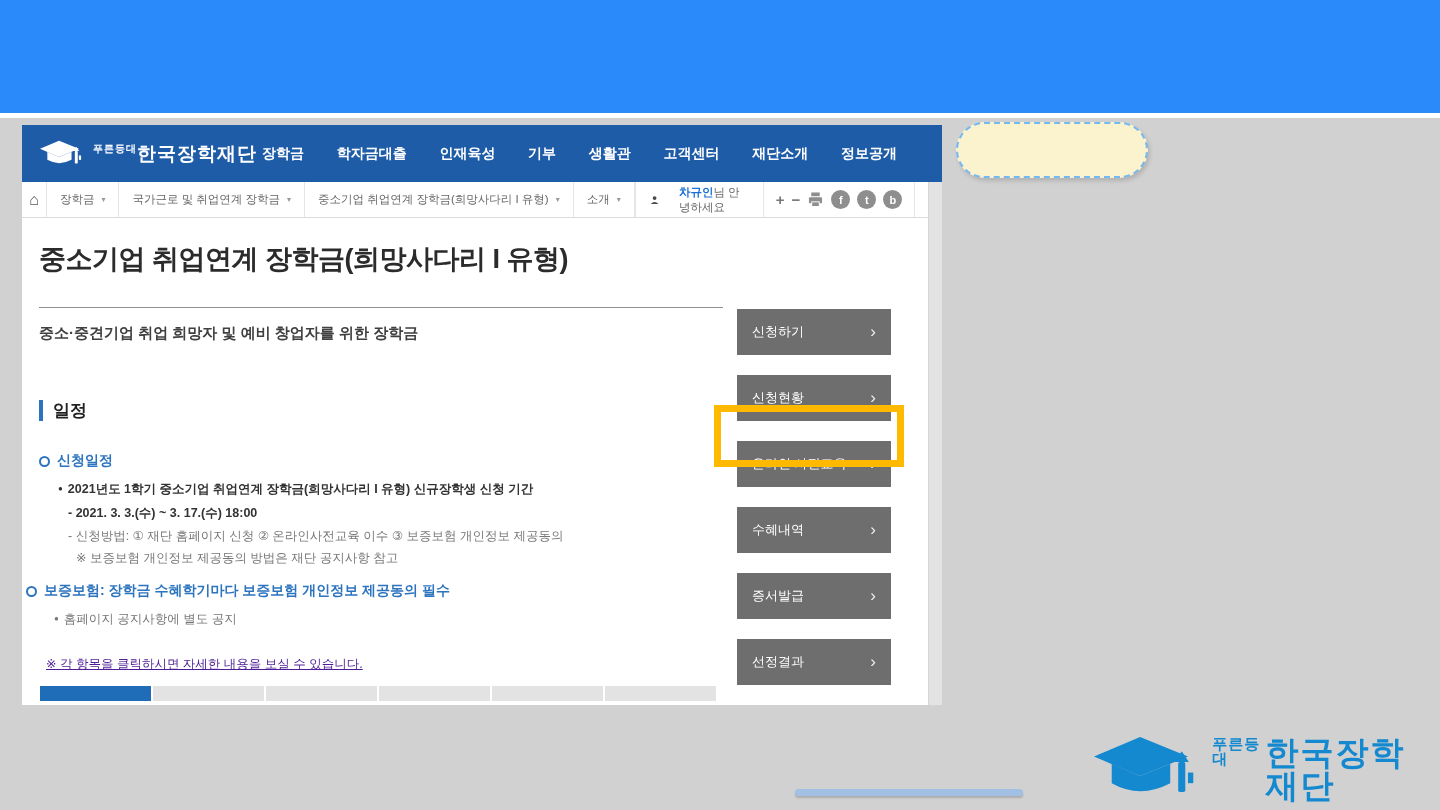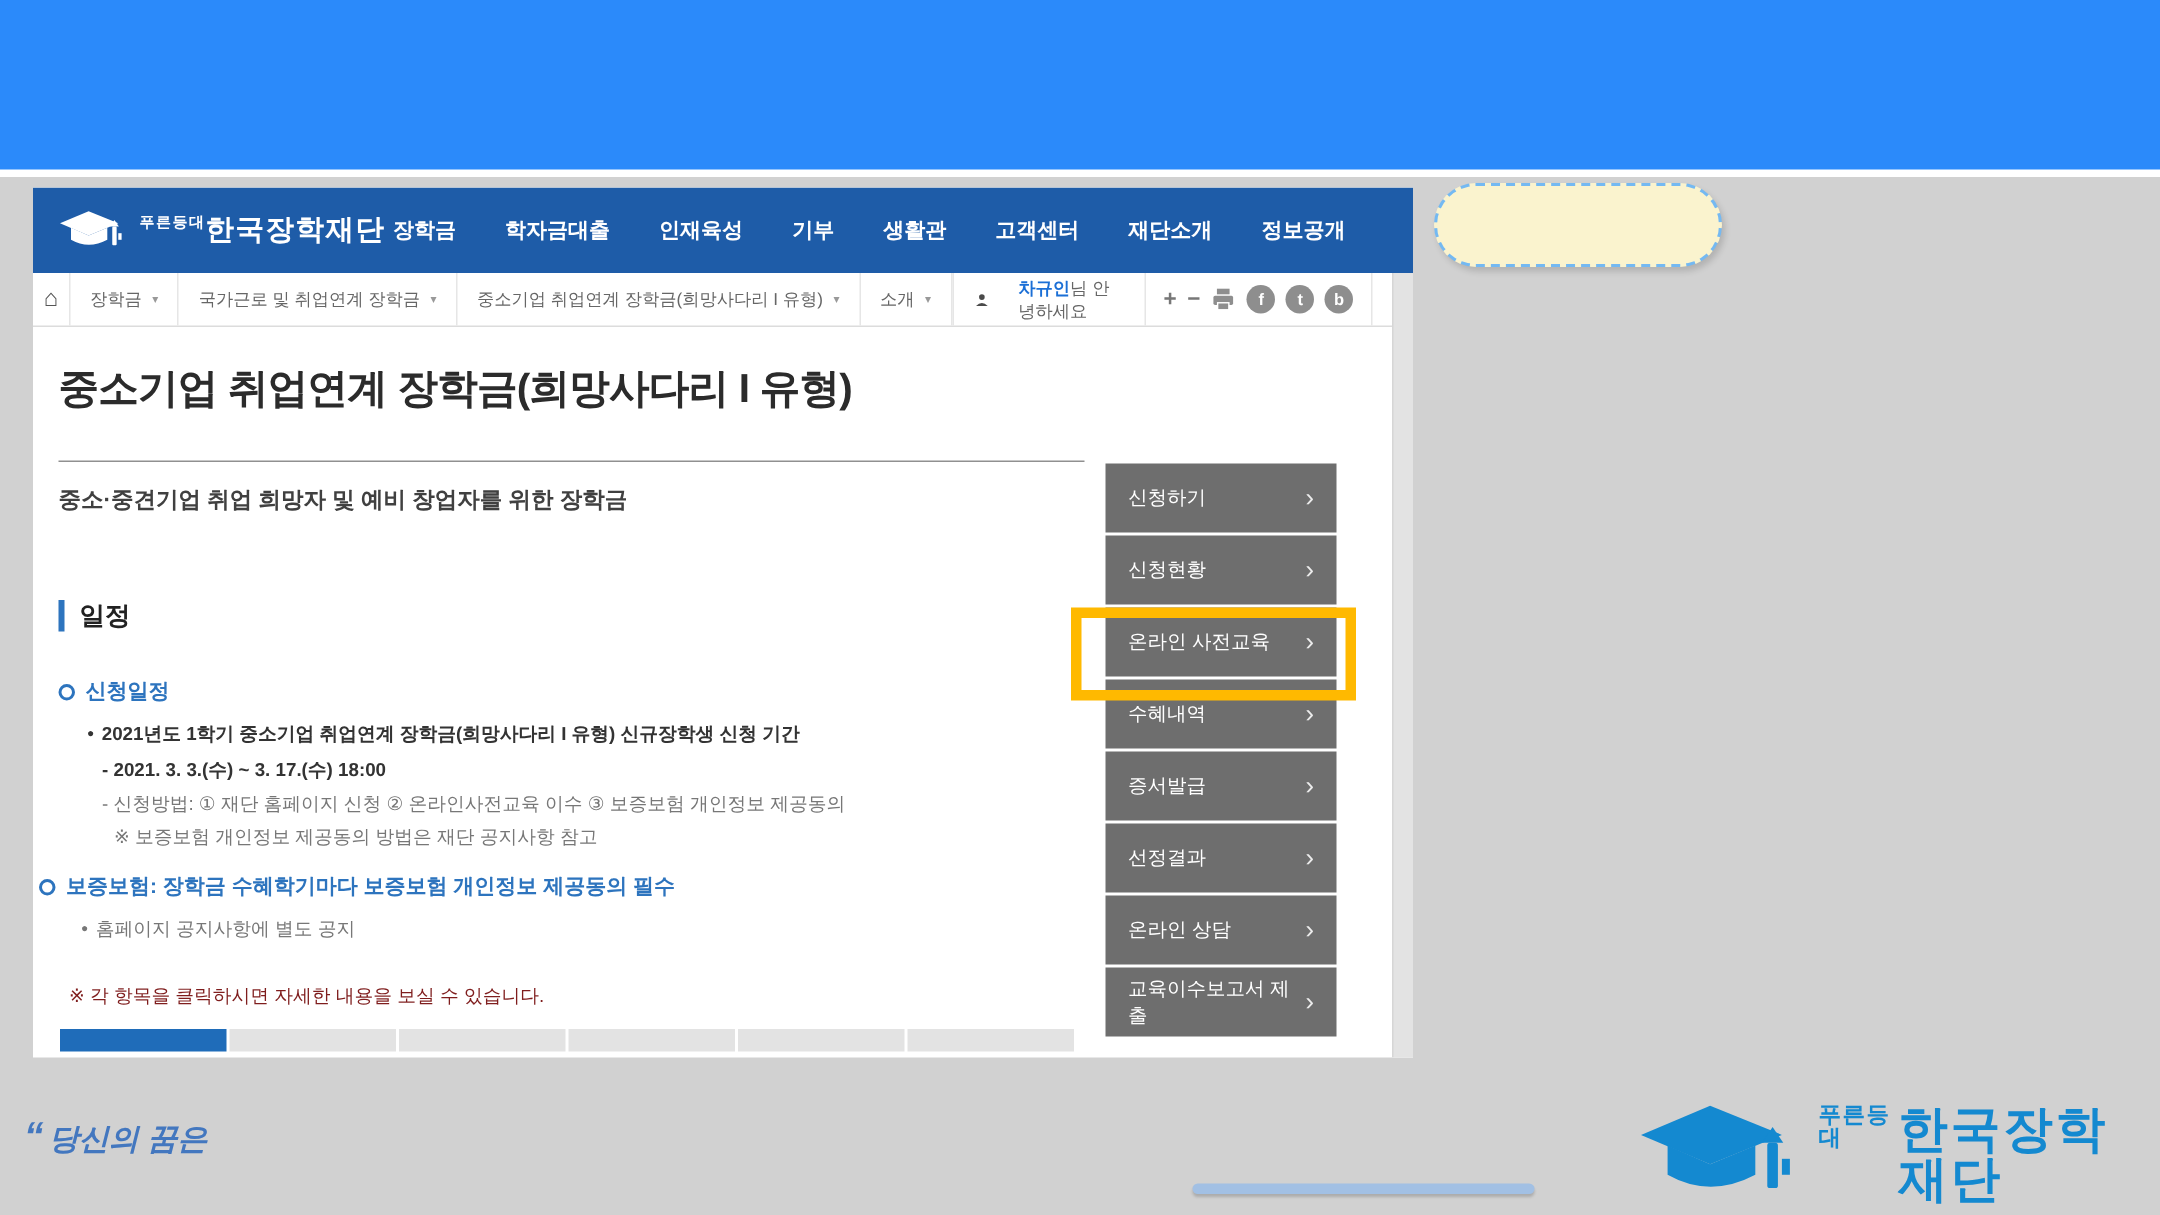--- a/index.html
+++ b/index.html
@@ -45,35 +45,35 @@
   .page-subtitle{position:absolute;left:17px;top:199px;font-size:15px;font-weight:bold;color:#404040;}
   .sec-heading{position:absolute;left:17px;top:275px;font-size:17px;font-weight:bold;color:#222;
     border-left:4px solid #2D74BE;padding-left:10px;line-height:21px;}
   .blue-item{position:absolute;display:flex;align-items:center;gap:7px;color:#2D74BE;font-weight:bold;font-size:14px;}
   .ring{width:7px;height:7px;border:2px solid #2D74BE;border-radius:50%;flex:0 0 auto;}
   .b-apply{left:17px;top:327px;}
   .b-ins{left:4px;top:457px;justify-content:center;}
   .tline{position:absolute;font-size:12.5px;white-space:nowrap;}
   .bold-l{font-weight:bold;color:#333;}
   .gray-l{color:#777;}
-  .dark-l{color:#7f1d1d;}
+  .dark-l{color:#4c1d95;text-decoration:underline;}
   .bullet-dot{font-size:8px;vertical-align:2px;margin-right:5px;}
   .l1{left:36px;top:356px;}
   .l2{left:46px;top:380px;text-align:right;}
   .l3{left:46px;top:403px;}
   .l4{left:54px;top:425px;}
   .l5{left:32px;top:486px;}
   .l6{left:24px;top:531px;}
   
   .tabs{position:absolute;left:18px;top:561px;display:flex;gap:2px;}
   .tab{width:111px;height:15px;background:#E3E3E3;cursor:pointer;}
   .tab.active{background:#1F6CB9;}
   
   .side-menu{position:absolute;left:715px;top:184px;width:154px;}
-  .side-item{height:46px;margin-bottom:2px;background:#6E6E6E;color:#fff;font-size:13px;
+  .side-item{height:46px;margin-bottom:20px;background:#6E6E6E;color:#fff;font-size:13px;
     display:flex;align-items:center;justify-content:space-between;padding:0 15px;box-sizing:border-box;cursor:pointer;}
   .side-item .chev{font-size:17px;font-weight:300;color:#EDEDED;}
   .highlight-box{position:absolute;left:692px;top:280px;width:190px;height:61px;border:7px solid #FFB900;z-index:6;}
   
   .slogan{position:absolute;left:16px;top:744px;color:#4377BF;font-weight:bold;font-style:italic;line-height:27px;font-size:20px;}
   .slogan .q{font-size:26px;letter-spacing:-2px;}
   .slogan-l2{margin-left:62px;}
   .footer-logo{position:absolute;left:1094px;top:733px;display:flex;align-items:center;gap:12px;color:#1489D0;}
   .footer-logo .logo-top{font-size:15px;font-weight:bold;margin-bottom:4px;}
   .footer-logo .logo-main{font-size:33px;font-weight:bold;letter-spacing:2px;}
@@ -220,22 +220,20 @@
     <div class="side-item">
       <span>교육이수보고서 제출</span>
       <span class="chev">›</span>
     </div>
   </div>
 </div>
 
 <div class="highlight-box" style="left:714px;top:405px;position:absolute;width:176px;height:48px;"></div>
 
 <div class="slogan">
-  <div><span class="q">“</span>
-    <span>당신의 꿈은</span></div>
 </div>
 
 <div class="footer-logo">
   <svg width="128" height="72" viewBox="0 0 120 76" fill="currentColor">
     <polygon points="52,2 106,24 52,46 0,24"></polygon>
     <path d="M20,32 L20,54 Q52,72 86,54 L86,32 L52,46 Z"></path>
     <rect x="95" y="30" width="8" height="34" rx="2"></rect>
     <polygon points="99,18 91,30 107,30"></polygon>
     <rect x="106" y="42" width="6" height="12"></rect>
   </svg>

